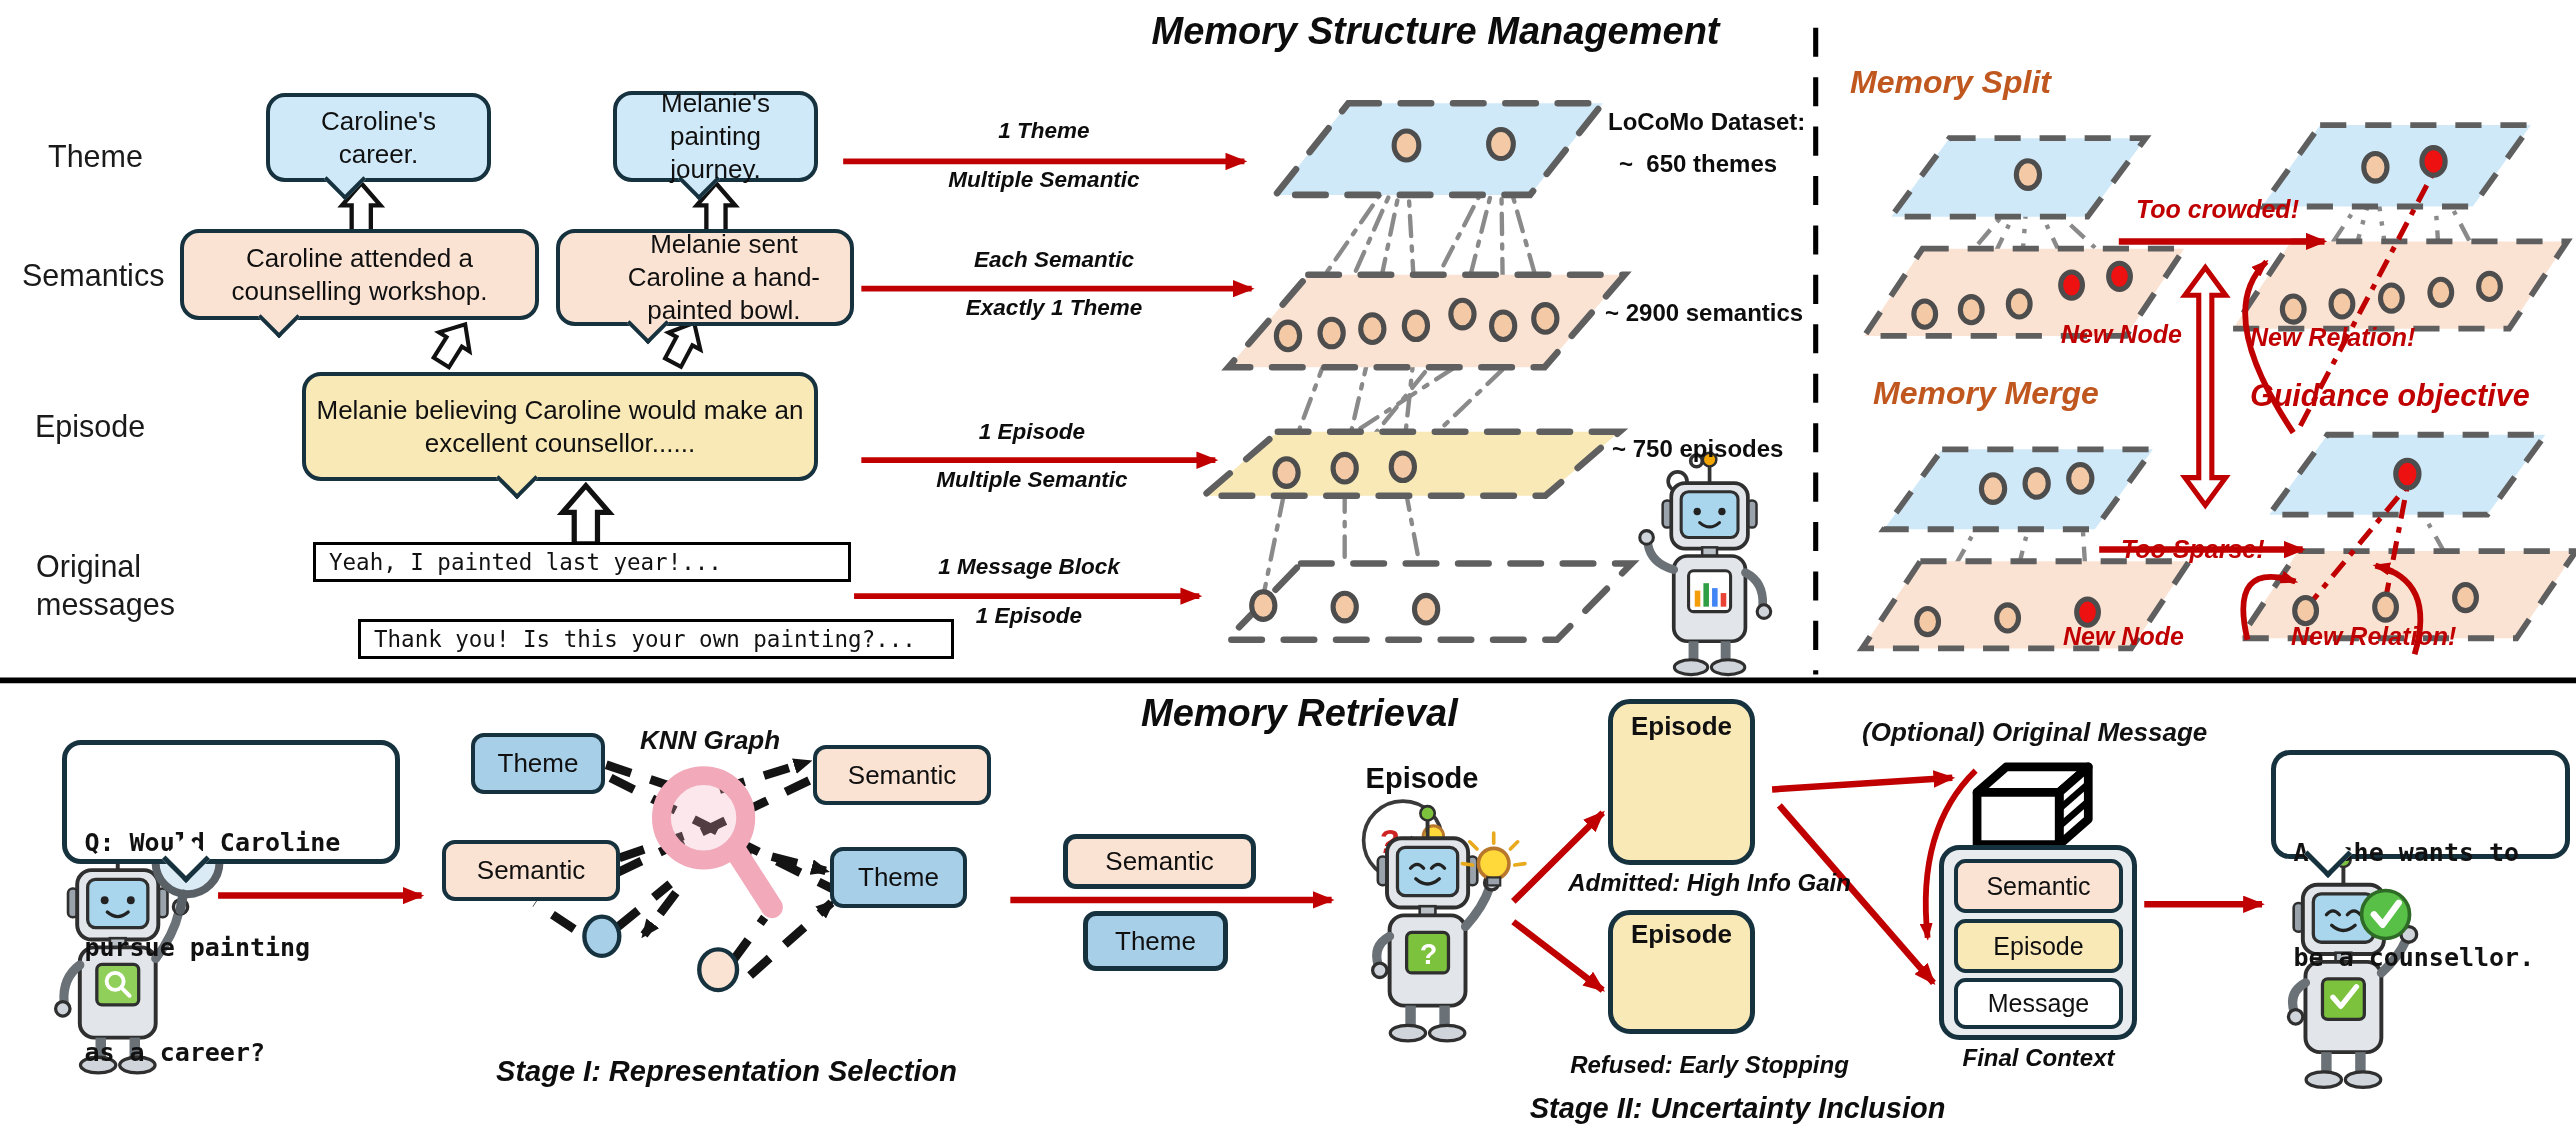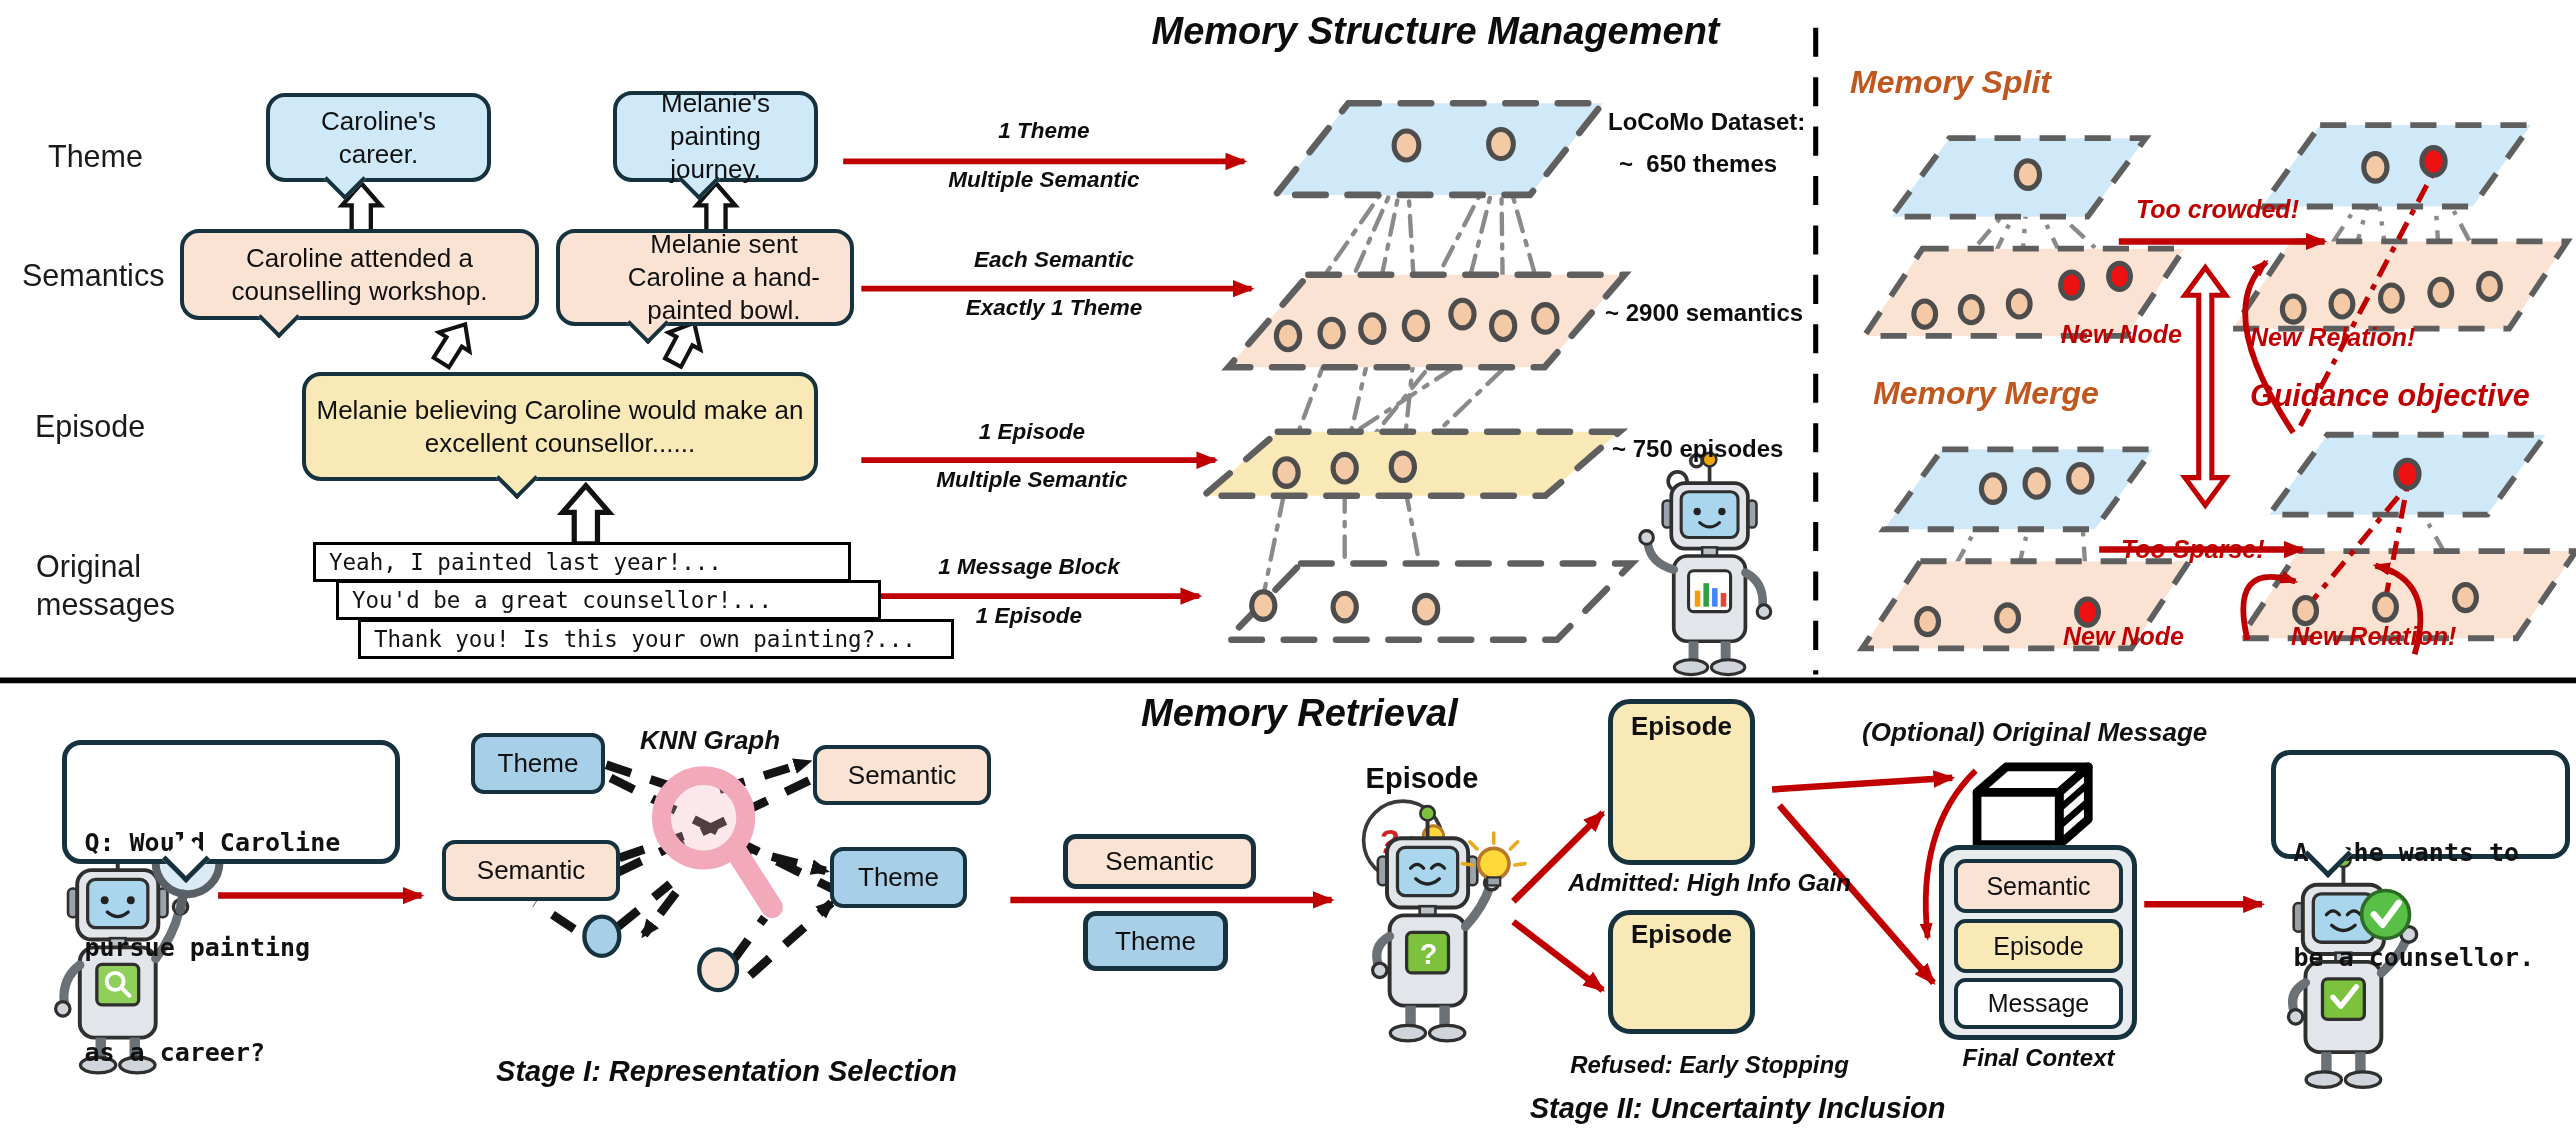--- a/index.html
+++ b/index.html
@@ -381,21 +381,20 @@
 <div class="bubble pink" style="left:556px;top:229px;width:298px;height:97px;padding-left:48px;">
   <span>Melanie sent Caroline a hand-painted bowl.</span>
   <span class="tail" style="left:73px;"></span>
 </div>
 <div class="bubble yellow" style="left:302px;top:372px;width:516px;height:109px;">
   <span>Melanie believing Caroline would make an excellent counsellor......</span>
   <span class="tail" style="left:196px;"></span>
 </div>
 
 <div class="msg" style="left:313px;top:542px;width:538px;height:40px;z-index:2;">Yeah, I painted last year!...</div>
-<div class="msg" style="left:336px;top:580px;width:545px;height:40px;z-index:3;">You'd be a great counsellor!...</div>
 <div class="msg" style="left:358px;top:619px;width:596px;height:40px;z-index:4;">Thank you! Is this your own painting?...</div>
 
 <div class="txt arrlab" style="left:855px;top:118px;">1 Theme</div>
 <div class="txt arrlab" style="left:855px;top:167px;">Multiple Semantic</div>
 <div class="txt arrlab" style="left:865px;top:247px;">Each Semantic</div>
 <div class="txt arrlab" style="left:865px;top:295px;">Exactly 1 Theme</div>
 <div class="txt arrlab" style="left:843px;top:419px;">1 Episode</div>
 <div class="txt arrlab" style="left:843px;top:467px;">Multiple Semantic</div>
 <div class="txt arrlab" style="left:840px;top:554px;">1 Message Block</div>
 <div class="txt arrlab" style="left:840px;top:603px;">1 Episode</div>

